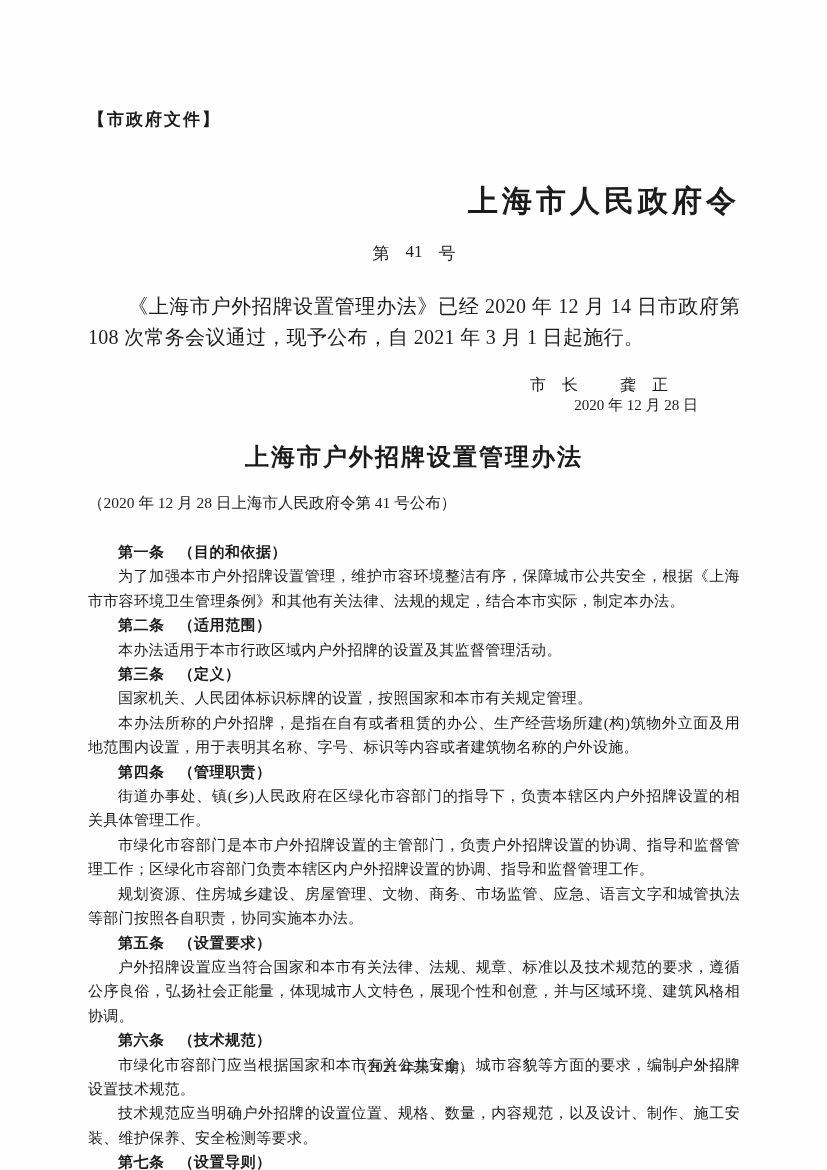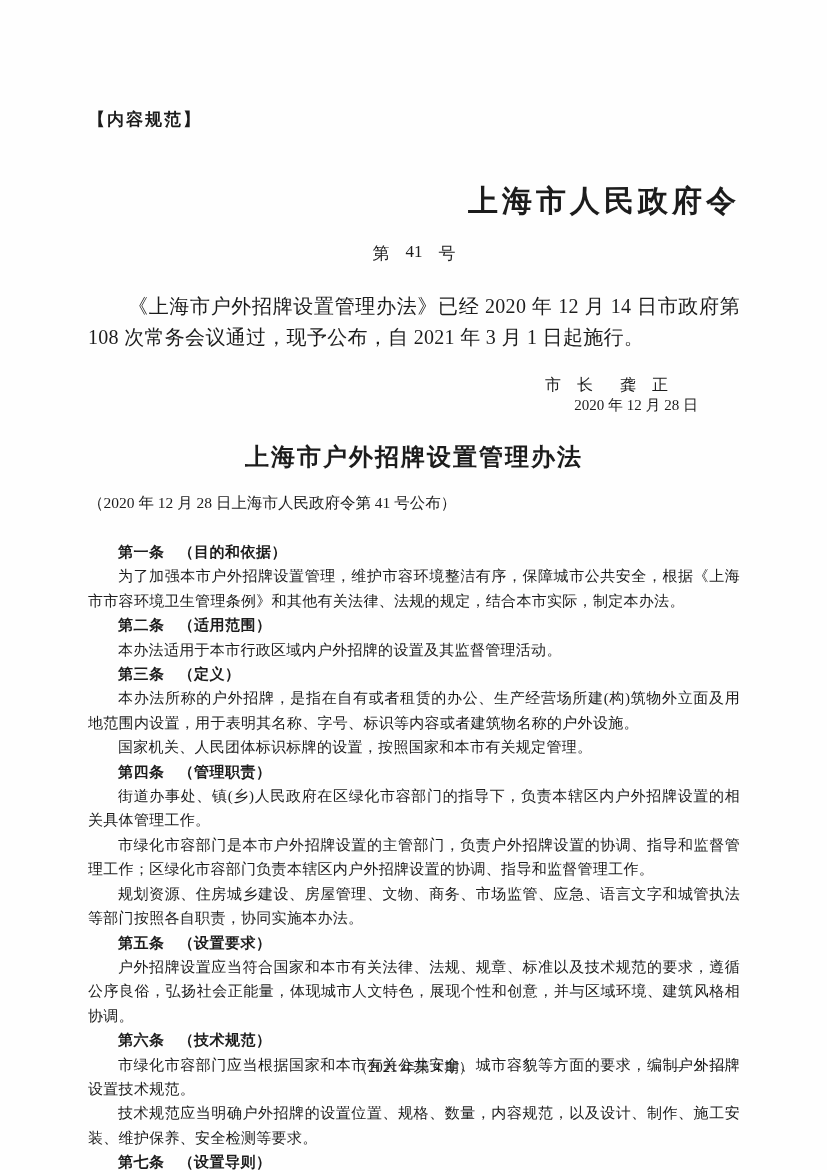--- a/index.html
+++ b/index.html
@@ -46,21 +46,21 @@
     font-size: 20px;
     line-height: 31px;
     text-indent: 2em;
     text-align: justify;
     letter-spacing: 0.3px;
   }
   .signature-line {
     margin-top: 22px;
     display: flex;
     justify-content: flex-end;
-    gap: 27px;
+    gap: 42px;
     font-size: 16px;
     padding-right: 72px;
     text-align: right;
   }
   .signature-date {
     text-align: right;
     font-size: 15px;
     padding-right: 42px;
   }
   .reg-title {
@@ -108,21 +108,21 @@
     font-size: 14.5px;
     letter-spacing: 2px;
   }
 </style>
 </head>
 <body>
 
 <div class="page">
   <div class="content">
 
-    <div class="section-tag">【内容规范】</div>
+    <div class="section-tag">【市政府文件】</div>
 
     <h1 class="decree-title">上海市人民政府令</h1>
 
     <div class="decree-number">
       <span>第</span>
       <span>41</span>
       <span>号</span>
     </div>
 
     <p class="announcement">《上海市户外招牌设置管理办法》已经 2020 年 12 月 14 日市政府第 108 次常务会议通过，现予公布，自 2021 年 3 月 1 日起施行。</p>
@@ -140,22 +140,22 @@
         <div>
           <p class="article-heading"><span class="article-num">第一条</span><span>（目的和依据）</span></p>
           <p class="article-para">为了加强本市户外招牌设置管理，维护市容环境整洁有序，保障城市公共安全，根据《上海市市容环境卫生管理条例》和其他有关法律、法规的规定，结合本市实际，制定本办法。</p>
         </div>
         <div>
           <p class="article-heading"><span class="article-num">第二条</span><span>（适用范围）</span></p>
           <p class="article-para">本办法适用于本市行政区域内户外招牌的设置及其监督管理活动。</p>
         </div>
         <div>
           <p class="article-heading"><span class="article-num">第三条</span><span>（定义）</span></p>
+          <p class="article-para">国家机关、人民团体标识标牌的设置，按照国家和本市有关规定管理。</p>
           <p class="article-para">本办法所称的户外招牌，是指在自有或者租赁的办公、生产经营场所建(构)筑物外立面及用地范围内设置，用于表明其名称、字号、标识等内容或者建筑物名称的户外设施。</p>
-          <p class="article-para">国家机关、人民团体标识标牌的设置，按照国家和本市有关规定管理。</p>
         </div>
         <div>
           <p class="article-heading"><span class="article-num">第四条</span><span>（管理职责）</span></p>
           <p class="article-para">街道办事处、镇(乡)人民政府在区绿化市容部门的指导下，负责本辖区内户外招牌设置的相关具体管理工作。</p>
           <p class="article-para">市绿化市容部门是本市户外招牌设置的主管部门，负责户外招牌设置的协调、指导和监督管理工作；区绿化市容部门负责本辖区内户外招牌设置的协调、指导和监督管理工作。</p>
           <p class="article-para">规划资源、住房城乡建设、房屋管理、文物、商务、市场监管、应急、语言文字和城管执法等部门按照各自职责，协同实施本办法。</p>
         </div>
         <div>
           <p class="article-heading"><span class="article-num">第五条</span><span>（设置要求）</span></p>
           <p class="article-para">户外招牌设置应当符合国家和本市有关法律、法规、规章、标准以及技术规范的要求，遵循公序良俗，弘扬社会正能量，体现城市人文特色，展现个性和创意，并与区域环境、建筑风格相协调。</p>

